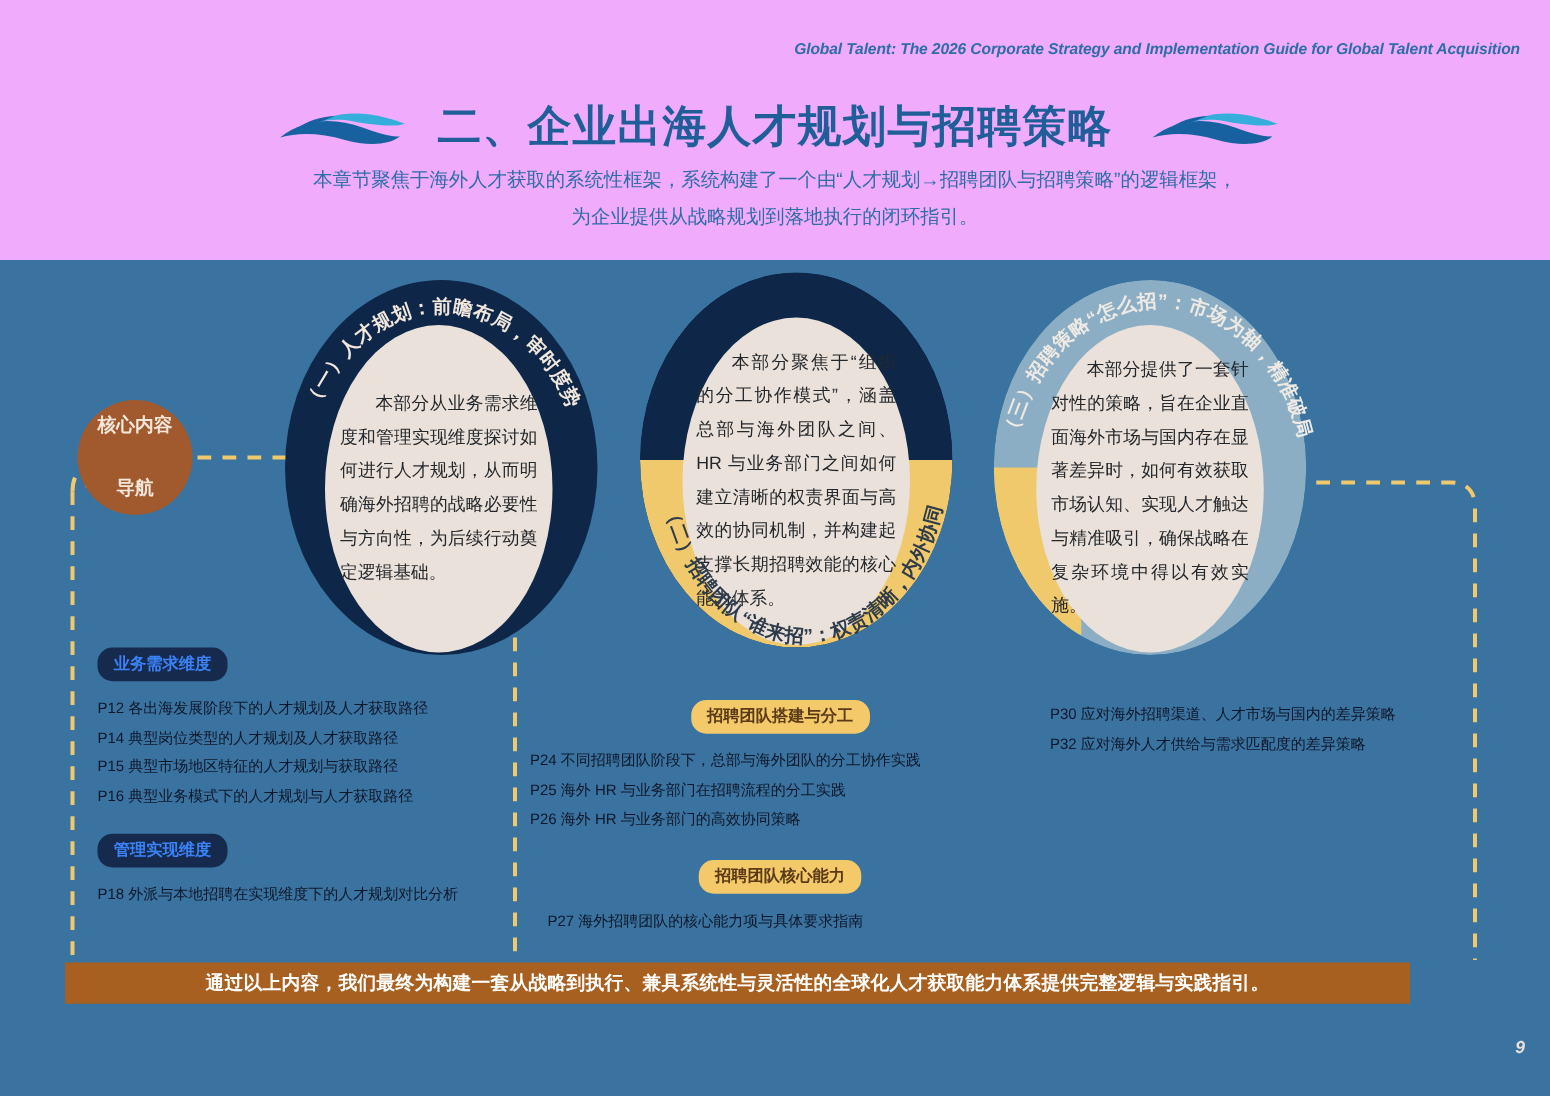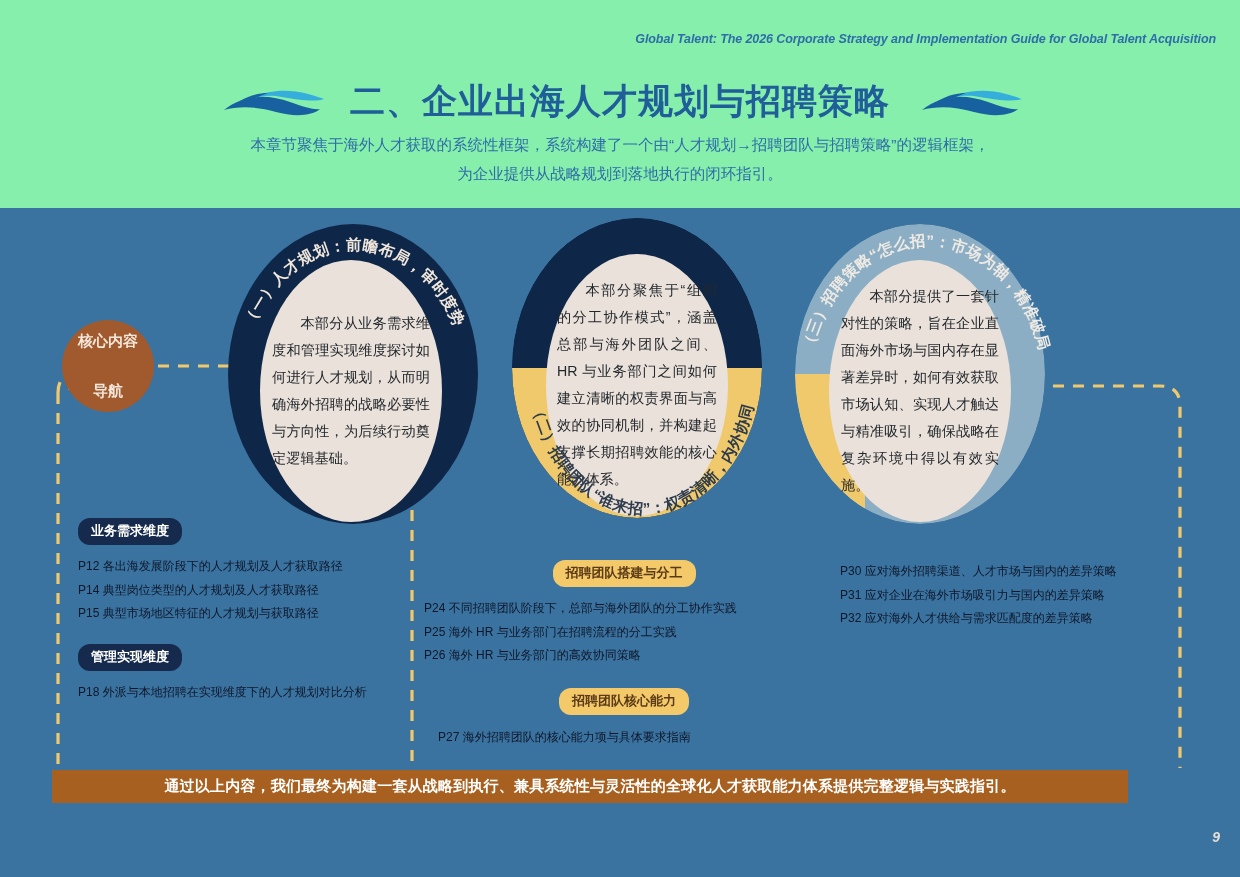--- a/index.html
+++ b/index.html
@@ -13,21 +13,21 @@
   #page {
     position:relative;
     width:1240px; height:877px;
     background:#EAE1DA;
     overflow:hidden;
   }
 
   
   .header-band {
     position:absolute; left:0; top:0; width:1240px; height:208px;
-    background:#86efac;
+    background:#f0abfc;
     padding-left:22px;
   }
   .doc-tagline {
     position:absolute; right:24px; top:32px;
     font-style:italic; font-weight:bold;
     font-size:12.5px; color:#2E6DA8;
     letter-spacing:-0.1px;
     white-space:nowrap;
   }
   .title-row {
@@ -105,21 +105,21 @@
     letter-spacing:0.5px;
   }
 
   
   .col { position:absolute; }
   .tag {
     display:inline-block;
     padding:4px 13px 5px; border-radius:12px;
     font-size:13px; font-weight:bold; white-space:nowrap;
   }
-  .tag-navy { background:#152A4C; color:#ffffff;text-align:right; }
+  .tag-navy { background:#152A4C; color:#3b82f6;text-align:right; }
   .tag-gold { background:#F3C969; color:#5A3A17; }
   .line {
     font-size:12px; color:#0f172a; line-height:23.5px;
     white-space:nowrap;
   }
   .col-left  { left:78px; top:310px; }
   .col-mid   { left:424px; top:352px; width:400px; text-align:left; }
   .col-right { left:840px; top:352px; }
   .mid-center { text-align:center; }
 
@@ -247,20 +247,21 @@
         <textPath href="#arcPath3" startOffset="50%" text-anchor="middle">（三）招聘策略“怎么招”：市场为轴，精准破局</textPath>
       </text>
     </svg>
 
     <div class="col col-left">
       <div class="tag tag-navy">业务需求维度</div>
       <div style="height:10px"></div>
       <div class="line">P12 各出海发展阶段下的人才规划及人才获取路径</div>
       <div class="line">P14 典型岗位类型的人才规划及人才获取路径</div>
       <div class="line">P15 典型市场地区特征的人才规划与获取路径</div>
+      <div class="line">P16 典型业务模式下的人才规划与人才获取路径</div>
       <div style="height:18px"></div>
       <div class="tag tag-navy">管理实现维度</div>
       <div style="height:10px"></div>
       <div class="line">P18 外派与本地招聘在实现维度下的人才规划对比分析</div>
     </div>
 
     <div class="col col-mid">
       <div class="mid-center">
         <div class="tag tag-gold">招聘团队搭建与分工</div>
       </div>
@@ -271,21 +272,20 @@
       <div style="height:20px"></div>
       <div class="mid-center">
         <div class="tag tag-gold">招聘团队核心能力</div>
       </div>
       <div style="height:11px"></div>
       <div class="line" style="padding-left:14px">P27 海外招聘团队的核心能力项与具体要求指南</div>
     </div>
 
     <div class="col col-right">
       <div class="line">P30 应对海外招聘渠道、人才市场与国内的差异策略</div>
-      <div class="line">P31 应对企业在海外市场吸引力与国内的差异策略</div>
       <div class="line">P32 应对海外人才供给与需求匹配度的差异策略</div>
     </div>
 
     <div class="banner">
       <span>通过以上内容，我们最终为构建一套从战略到执行、兼具系统性与灵活性的全球化人才获取能力体系提供完整逻辑与实践指引。</span>
     </div>
 
     <div class="page-num">9</div>
   </div>
 </div>

